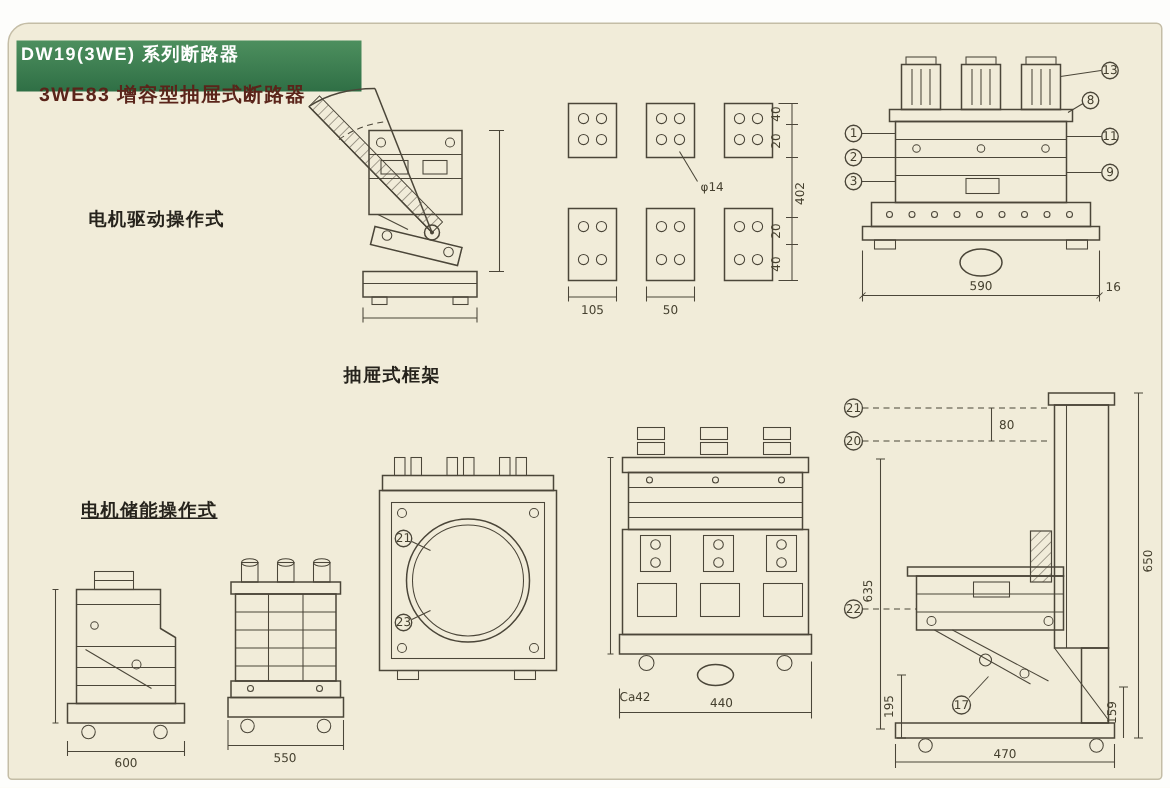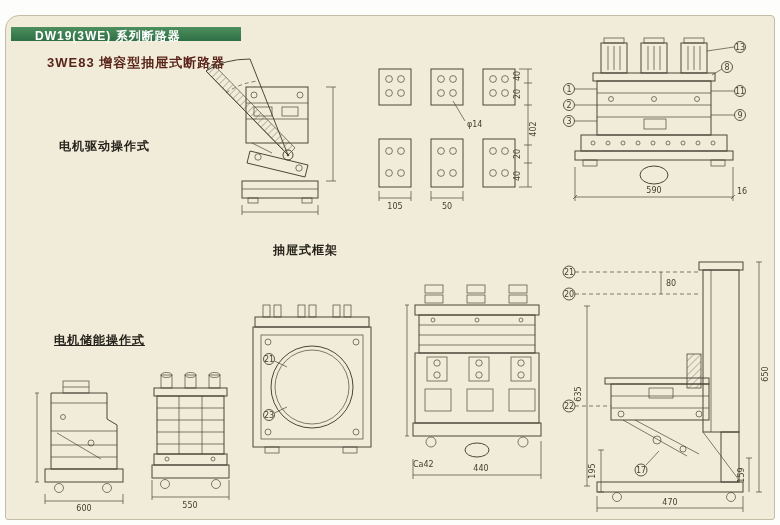--- a/index.html
+++ b/index.html
@@ -1,27 +1,27 @@
 <!DOCTYPE html>
 <html><head>
 <meta charset="utf-8">
 <style>
   html,body{margin:0;padding:0;background:#ffffff;}
   .canvas{position:relative;width:780px;height:525px;background:#fdfdfb;overflow:hidden;
           font-family:"Liberation Sans",sans-serif;}
   .paper{position:absolute;left:5px;top:15px;width:768px;height:503px;background:#f1ecd9;
          border:1px solid #c4bda6;border-radius:14px 4px 3px 3px;}
-  .header-bar{position:absolute;left:5px;top:11px;width:230px;height:14px;
+  .header-bar{position:absolute;left:5px;top:11px;width:230px;height:34px;
               background:linear-gradient(180deg,#4d8f5e,#2f6f45);
               color:#ffffff;font-size:12px;font-weight:bold;line-height:19px;
-              padding-left:24px;letter-spacing:1px;box-sizing:border-box;}
-  .subtitle{position:absolute;left:20px;top:38px;font-size:13px;font-weight:bold;color:#5a241a;letter-spacing:1px;margin-left:21px;}
+              padding-left:3px;letter-spacing:1px;box-sizing:border-box;}
+  .subtitle{position:absolute;left:20px;top:38px;font-size:13px;font-weight:bold;color:#5a241a;letter-spacing:1px;}
   .lbl{position:absolute;font-size:12px;font-weight:bold;color:#26231c;letter-spacing:1px;}
   .lbl-motor-drive{left:53px;top:122px;}
-  .lbl-drawer-frame{left:223px;top:226px;margin-left:44px;}
+  .lbl-drawer-frame{left:223px;top:226px;}
   .lbl-motor-storage{left:48px;top:316px;text-decoration:underline;}
   .fig{position:absolute;}
   #figA{left:180px;top:37px;}
   #figB{left:367px;top:43px;}
   #figC{left:553px;top:13px;}
   #figD1{left:23px;top:357px;}
   #figD2{left:135px;top:351px;}
   #figE{left:237px;top:283px;}
   #figF{left:395px;top:261px;}
   #figG{left:547px;top:238px;}

